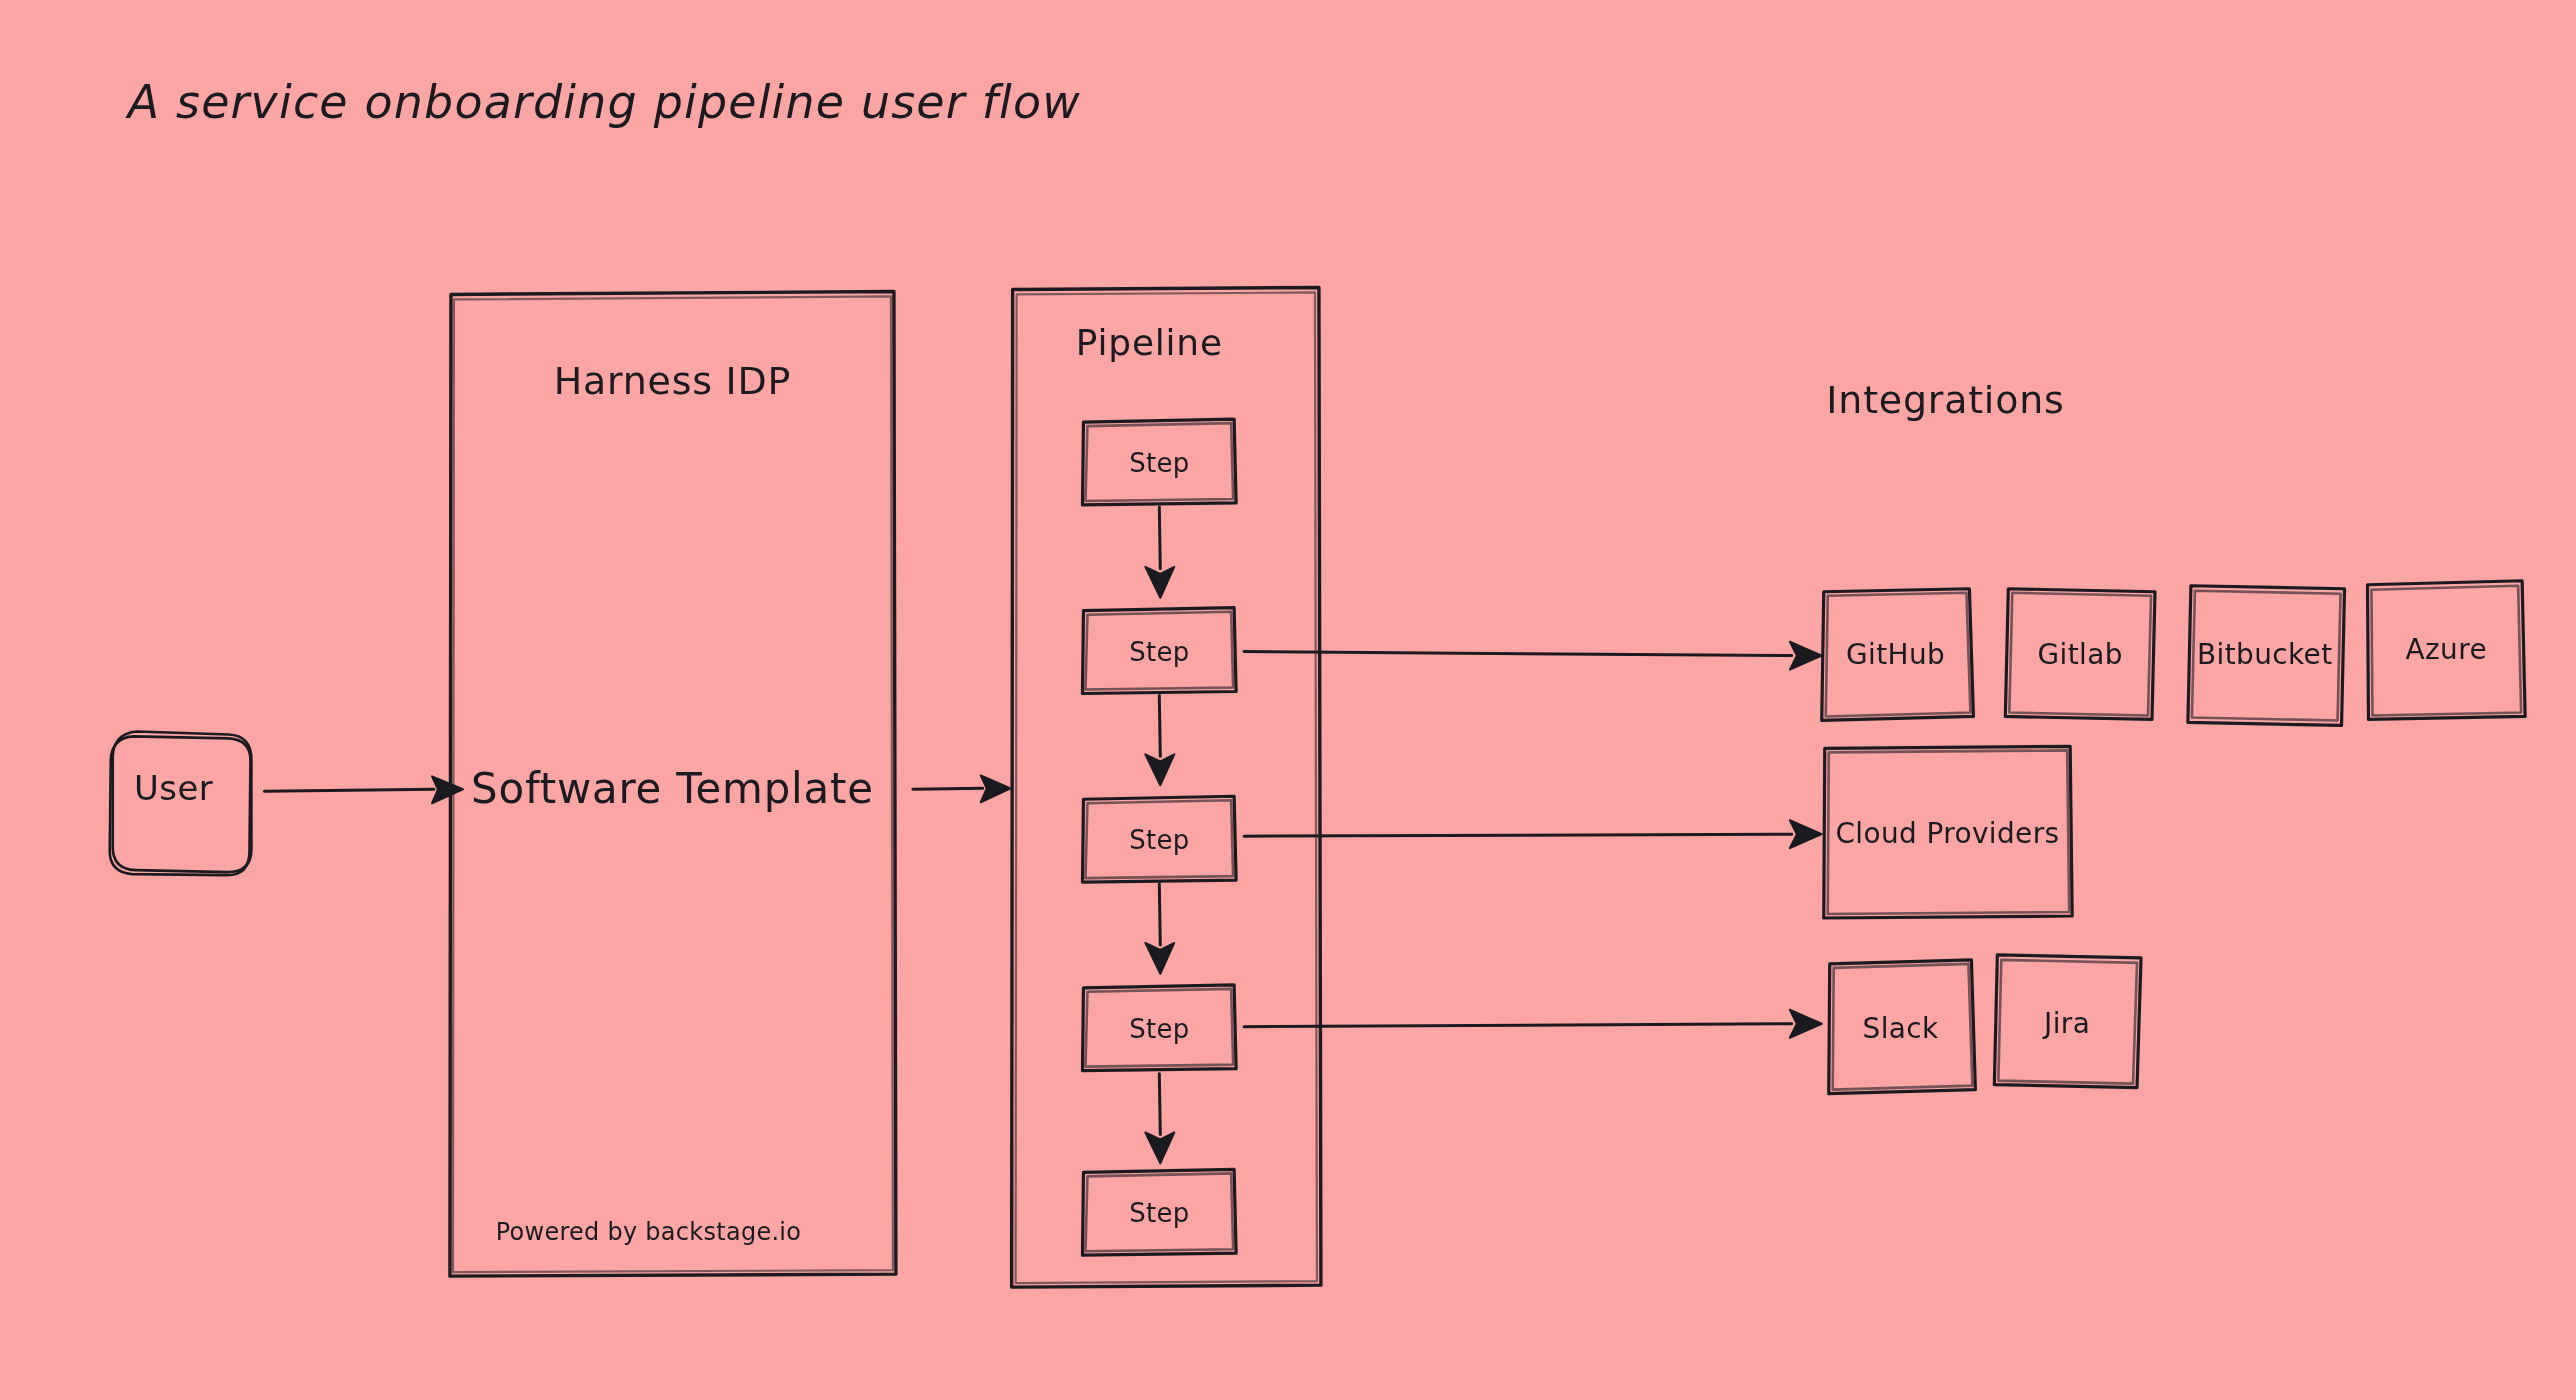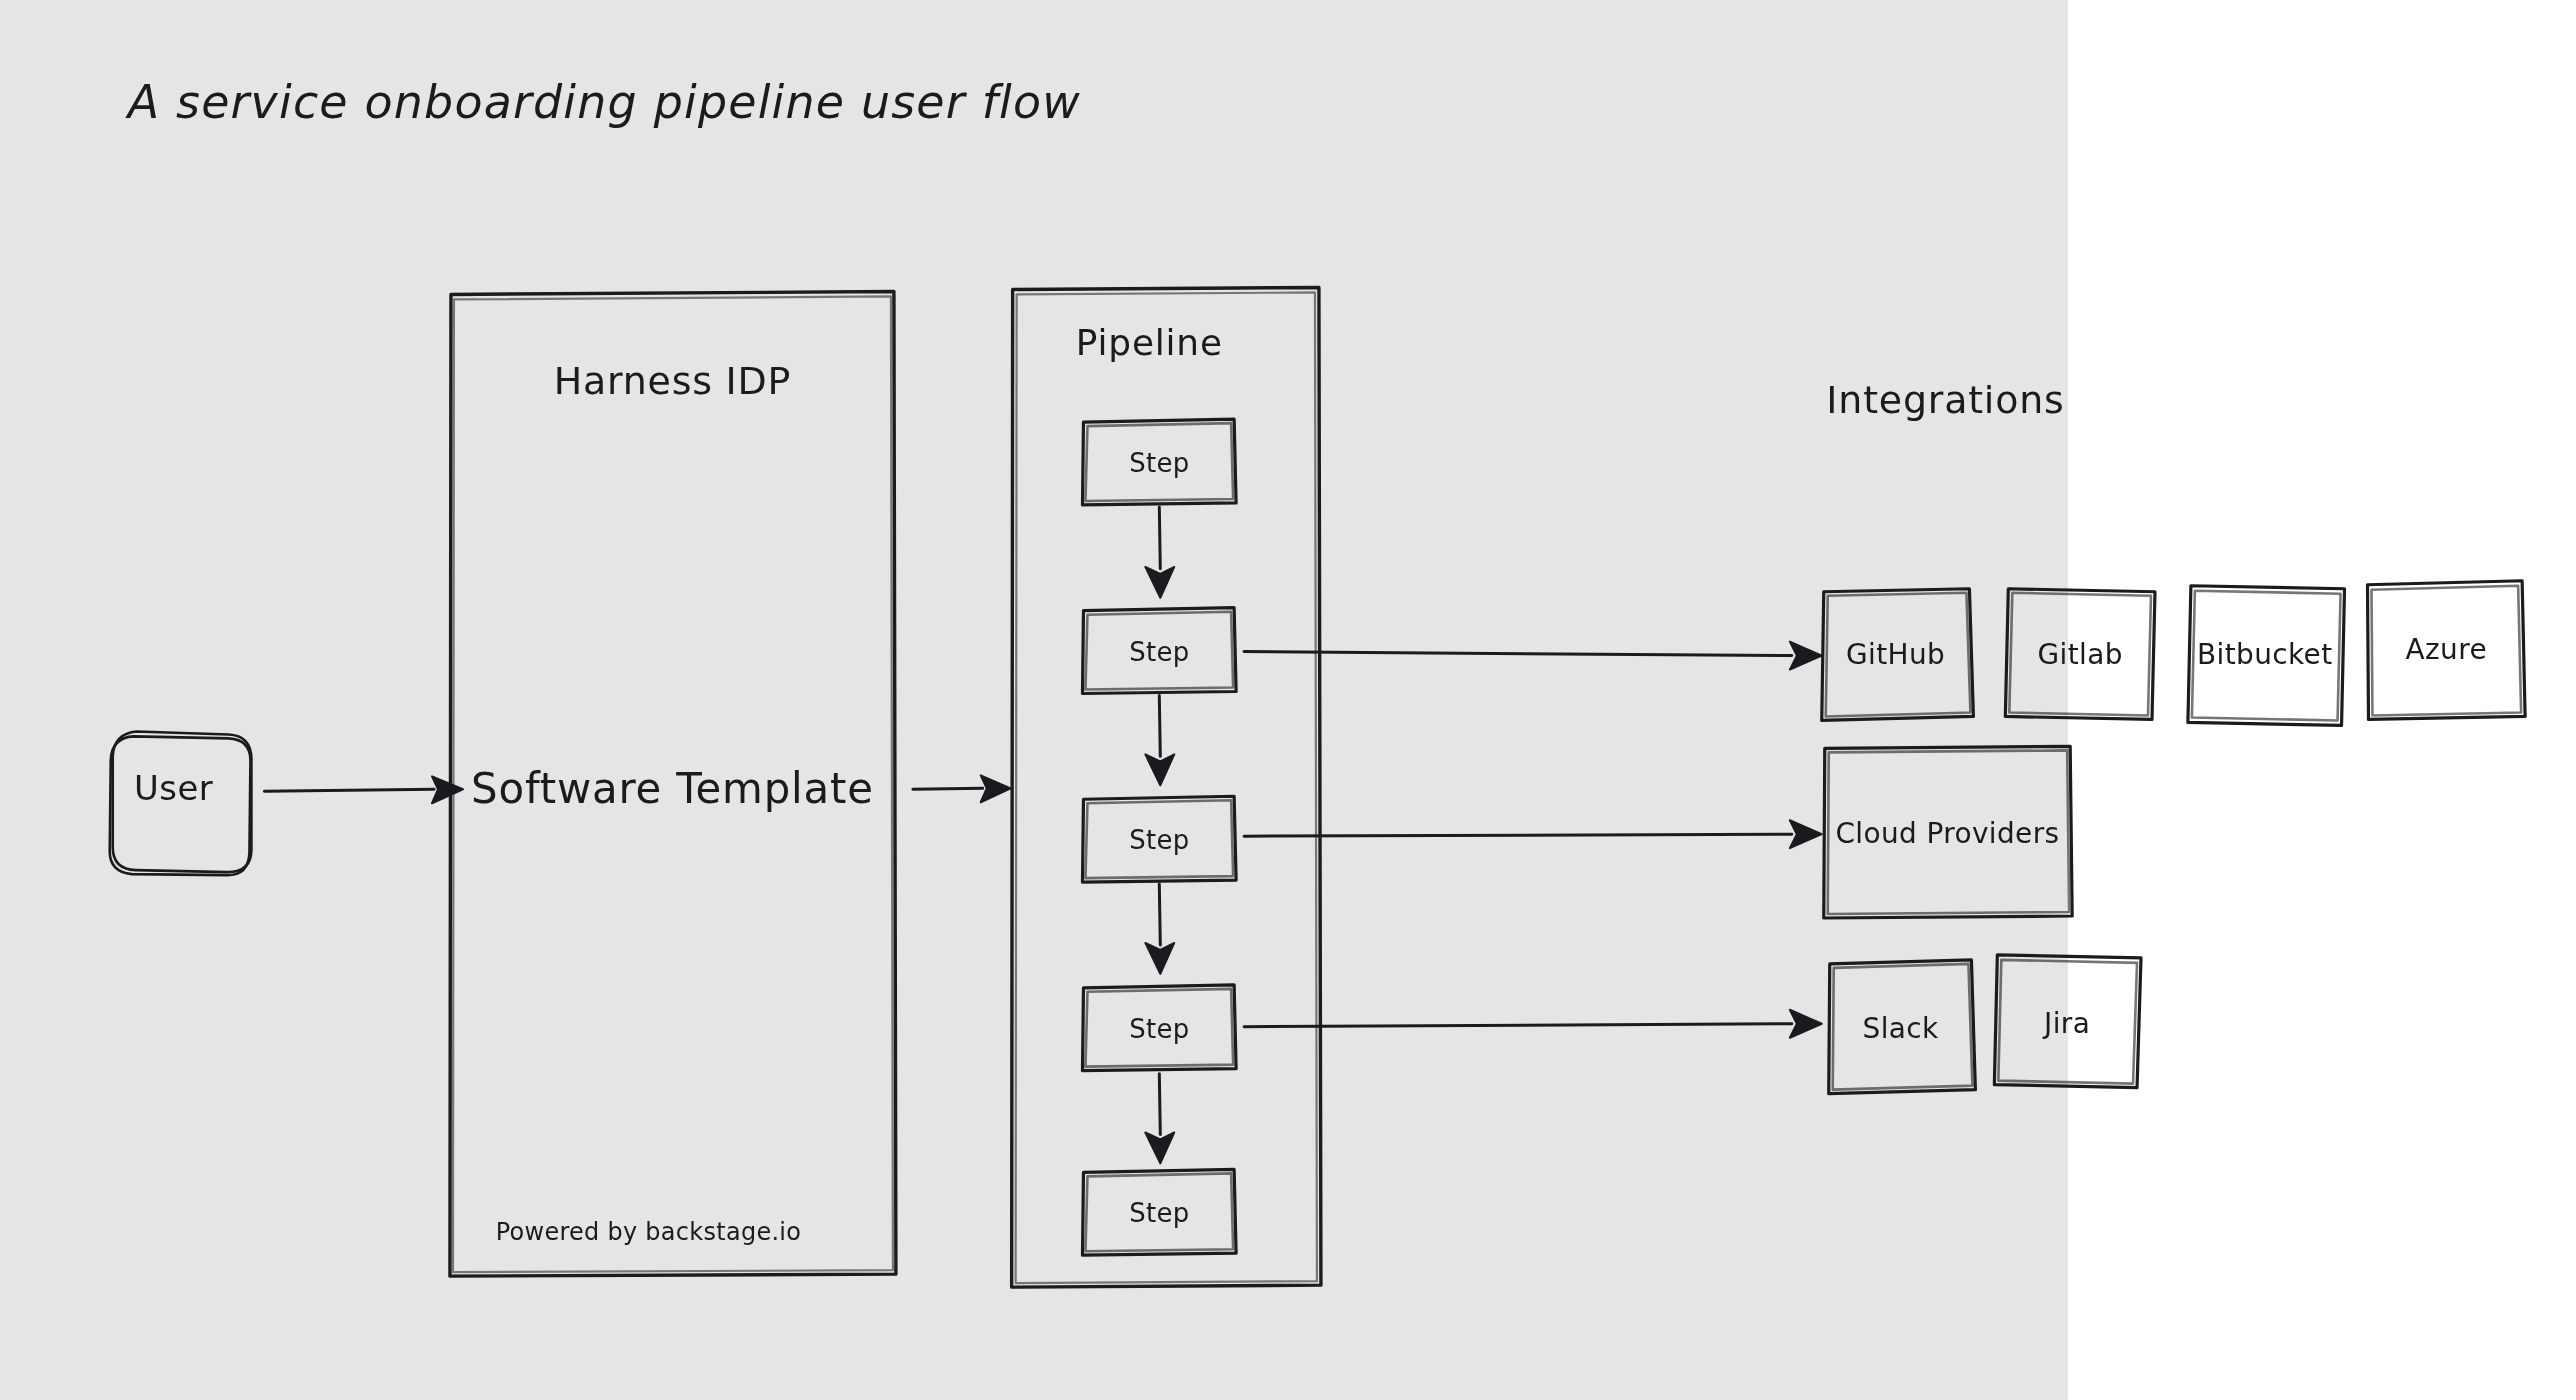--- a/index.html
+++ b/index.html
@@ -9,23 +9,23 @@
     background: #ffffff;
   }
   body {
     width: 2576px;
     height: 1401px;
     overflow: hidden;
     font-family: "DejaVu Sans", sans-serif;
   }
   #canvas {
     position: relative;
-    width: 2068px;
+    width: 2576px;
     height: 1401px;
-    background: #e5e5e5;
+    background: #fca5a5;
   }
   svg#diagram {
     position: absolute;
     top: 0;
     left: 0;
     width: 2576px;
     height: 1401px;
     display: block;
   }
   .sketch-stroke {

